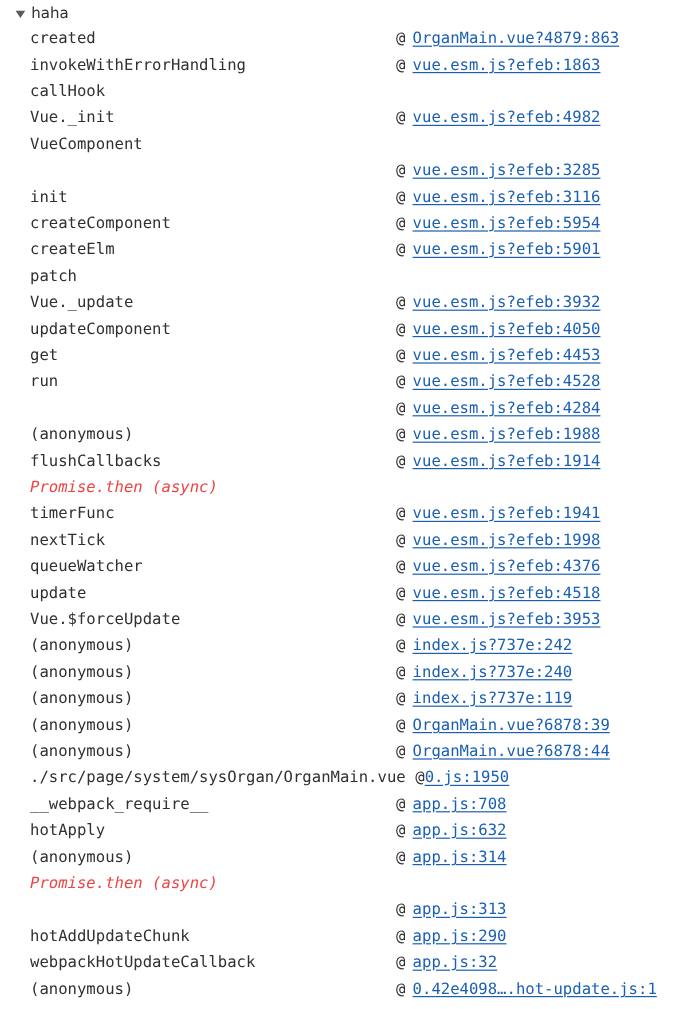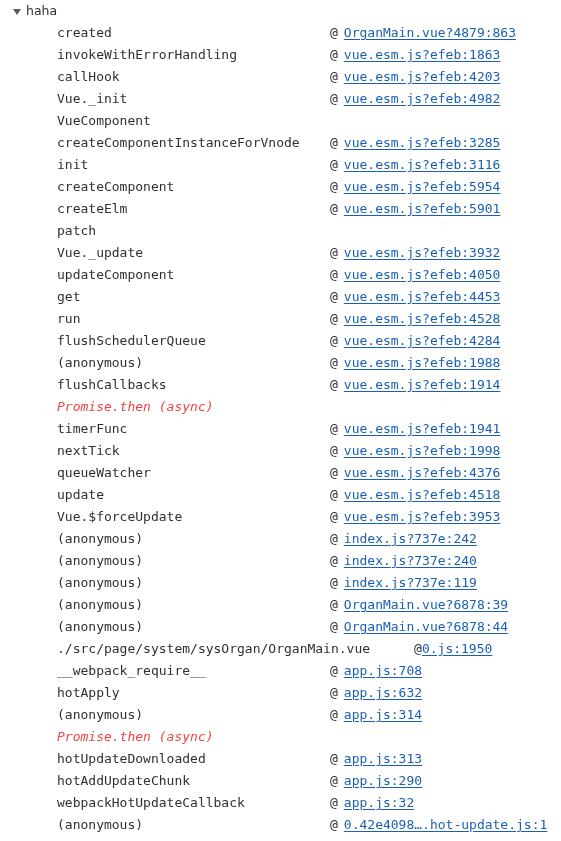--- a/index.html
+++ b/index.html
@@ -65,37 +65,35 @@
   .frame-inner {
     display: inline-block;
     padding-left: 25px;
     vertical-align: top;
   }
 
   .fn-name {
     display: inline-block;
     color: #303030;
     letter-spacing: 0px;
-    margin-left: 32px;
   }
 
   
   .frame-row .location {
     position: absolute;
     left: 330px;
     top: 0;
     height: 22px;
     line-height: 22px;
     white-space: nowrap;
   }
   .frame-row.wide .location {
     position: static;
     display: inline-block;
     vertical-align: top;
-    margin-left: 36px;
   }
   .frame-row.wide .fn-name {
     padding-right: 0;
   }
 
   .at-sign {
     color: #303030;
     display: inline-block;
   }
   .frame-row.wide .at-sign {
@@ -125,50 +123,50 @@
 <div id="stack-trace">
 
   <div class="group-header">
     <span class="disclosure-triangle"></span>
     <span class="group-label">haha</span>
   </div>
 
   <div id="frame-list">
       <div class="frame-row"><span class="frame-inner"><span class="fn-name">created</span></span><span class="location"><span class="at-sign">@</span><a class="source-link" href="#">OrganMain.vue?4879:863</a></span></div>
       <div class="frame-row"><span class="frame-inner"><span class="fn-name">invokeWithErrorHandling</span></span><span class="location"><span class="at-sign">@</span><a class="source-link" href="#">vue.esm.js?efeb:1863</a></span></div>
-      <div class="frame-row"><span class="frame-inner"><span class="fn-name">callHook</span></span><span class="location"><span class="at-sign">@</span><a class="source-link" href="#">vue.esm.js?efeb:4203</a></span></div>
+      <div class="frame-row"><span class="frame-inner"><span class="fn-name">callHook</span></span></div>
       <div class="frame-row"><span class="frame-inner"><span class="fn-name">Vue._init</span></span><span class="location"><span class="at-sign">@</span><a class="source-link" href="#">vue.esm.js?efeb:4982</a></span></div>
       <div class="frame-row"><span class="frame-inner"><span class="fn-name">VueComponent</span></span></div>
-      <div class="frame-row"><span class="frame-inner"><span class="fn-name">createComponentInstanceForVnode</span></span><span class="location"><span class="at-sign">@</span><a class="source-link" href="#">vue.esm.js?efeb:3285</a></span></div>
+      <div class="frame-row"><span class="location"><span class="at-sign">@</span><a class="source-link" href="#">vue.esm.js?efeb:3285</a></span></div>
       <div class="frame-row"><span class="frame-inner"><span class="fn-name">init</span></span><span class="location"><span class="at-sign">@</span><a class="source-link" href="#">vue.esm.js?efeb:3116</a></span></div>
       <div class="frame-row"><span class="frame-inner"><span class="fn-name">createComponent</span></span><span class="location"><span class="at-sign">@</span><a class="source-link" href="#">vue.esm.js?efeb:5954</a></span></div>
       <div class="frame-row"><span class="frame-inner"><span class="fn-name">createElm</span></span><span class="location"><span class="at-sign">@</span><a class="source-link" href="#">vue.esm.js?efeb:5901</a></span></div>
       <div class="frame-row"><span class="frame-inner"><span class="fn-name">patch</span></span></div>
       <div class="frame-row"><span class="frame-inner"><span class="fn-name">Vue._update</span></span><span class="location"><span class="at-sign">@</span><a class="source-link" href="#">vue.esm.js?efeb:3932</a></span></div>
       <div class="frame-row"><span class="frame-inner"><span class="fn-name">updateComponent</span></span><span class="location"><span class="at-sign">@</span><a class="source-link" href="#">vue.esm.js?efeb:4050</a></span></div>
       <div class="frame-row"><span class="frame-inner"><span class="fn-name">get</span></span><span class="location"><span class="at-sign">@</span><a class="source-link" href="#">vue.esm.js?efeb:4453</a></span></div>
       <div class="frame-row"><span class="frame-inner"><span class="fn-name">run</span></span><span class="location"><span class="at-sign">@</span><a class="source-link" href="#">vue.esm.js?efeb:4528</a></span></div>
-      <div class="frame-row"><span class="frame-inner"><span class="fn-name">flushSchedulerQueue</span></span><span class="location"><span class="at-sign">@</span><a class="source-link" href="#">vue.esm.js?efeb:4284</a></span></div>
+      <div class="frame-row"><span class="location"><span class="at-sign">@</span><a class="source-link" href="#">vue.esm.js?efeb:4284</a></span></div>
       <div class="frame-row"><span class="frame-inner"><span class="fn-name">(anonymous)</span></span><span class="location"><span class="at-sign">@</span><a class="source-link" href="#">vue.esm.js?efeb:1988</a></span></div>
       <div class="frame-row"><span class="frame-inner"><span class="fn-name">flushCallbacks</span></span><span class="location"><span class="at-sign">@</span><a class="source-link" href="#">vue.esm.js?efeb:1914</a></span></div>
       <div class="frame-row async-boundary"><span class="frame-inner"><span class="fn-name">Promise.then (async)</span></span></div>
       <div class="frame-row"><span class="frame-inner"><span class="fn-name">timerFunc</span></span><span class="location"><span class="at-sign">@</span><a class="source-link" href="#">vue.esm.js?efeb:1941</a></span></div>
       <div class="frame-row"><span class="frame-inner"><span class="fn-name">nextTick</span></span><span class="location"><span class="at-sign">@</span><a class="source-link" href="#">vue.esm.js?efeb:1998</a></span></div>
       <div class="frame-row"><span class="frame-inner"><span class="fn-name">queueWatcher</span></span><span class="location"><span class="at-sign">@</span><a class="source-link" href="#">vue.esm.js?efeb:4376</a></span></div>
       <div class="frame-row"><span class="frame-inner"><span class="fn-name">update</span></span><span class="location"><span class="at-sign">@</span><a class="source-link" href="#">vue.esm.js?efeb:4518</a></span></div>
       <div class="frame-row"><span class="frame-inner"><span class="fn-name">Vue.$forceUpdate</span></span><span class="location"><span class="at-sign">@</span><a class="source-link" href="#">vue.esm.js?efeb:3953</a></span></div>
       <div class="frame-row"><span class="frame-inner"><span class="fn-name">(anonymous)</span></span><span class="location"><span class="at-sign">@</span><a class="source-link" href="#">index.js?737e:242</a></span></div>
       <div class="frame-row"><span class="frame-inner"><span class="fn-name">(anonymous)</span></span><span class="location"><span class="at-sign">@</span><a class="source-link" href="#">index.js?737e:240</a></span></div>
       <div class="frame-row"><span class="frame-inner"><span class="fn-name">(anonymous)</span></span><span class="location"><span class="at-sign">@</span><a class="source-link" href="#">index.js?737e:119</a></span></div>
       <div class="frame-row"><span class="frame-inner"><span class="fn-name">(anonymous)</span></span><span class="location"><span class="at-sign">@</span><a class="source-link" href="#">OrganMain.vue?6878:39</a></span></div>
       <div class="frame-row"><span class="frame-inner"><span class="fn-name">(anonymous)</span></span><span class="location"><span class="at-sign">@</span><a class="source-link" href="#">OrganMain.vue?6878:44</a></span></div>
       <div class="frame-row wide"><span class="frame-inner"><span class="fn-name">./src/page/system/sysOrgan/OrganMain.vue</span><span class="location"><span class="at-sign">@</span><a class="source-link" href="#">0.js:1950</a></span></span></div>
       <div class="frame-row"><span class="frame-inner"><span class="fn-name">__webpack_require__</span></span><span class="location"><span class="at-sign">@</span><a class="source-link" href="#">app.js:708</a></span></div>
       <div class="frame-row"><span class="frame-inner"><span class="fn-name">hotApply</span></span><span class="location"><span class="at-sign">@</span><a class="source-link" href="#">app.js:632</a></span></div>
       <div class="frame-row"><span class="frame-inner"><span class="fn-name">(anonymous)</span></span><span class="location"><span class="at-sign">@</span><a class="source-link" href="#">app.js:314</a></span></div>
       <div class="frame-row async-boundary"><span class="frame-inner"><span class="fn-name">Promise.then (async)</span></span></div>
-      <div class="frame-row"><span class="frame-inner"><span class="fn-name">hotUpdateDownloaded</span></span><span class="location"><span class="at-sign">@</span><a class="source-link" href="#">app.js:313</a></span></div>
+      <div class="frame-row"><span class="location"><span class="at-sign">@</span><a class="source-link" href="#">app.js:313</a></span></div>
       <div class="frame-row"><span class="frame-inner"><span class="fn-name">hotAddUpdateChunk</span></span><span class="location"><span class="at-sign">@</span><a class="source-link" href="#">app.js:290</a></span></div>
       <div class="frame-row"><span class="frame-inner"><span class="fn-name">webpackHotUpdateCallback</span></span><span class="location"><span class="at-sign">@</span><a class="source-link" href="#">app.js:32</a></span></div>
       <div class="frame-row"><span class="frame-inner"><span class="fn-name">(anonymous)</span></span><span class="location"><span class="at-sign">@</span><a class="source-link" href="#">0.42e4098….hot-update.js:1</a></span></div>
     </div>
 
 </div>
 
 </body></html>

